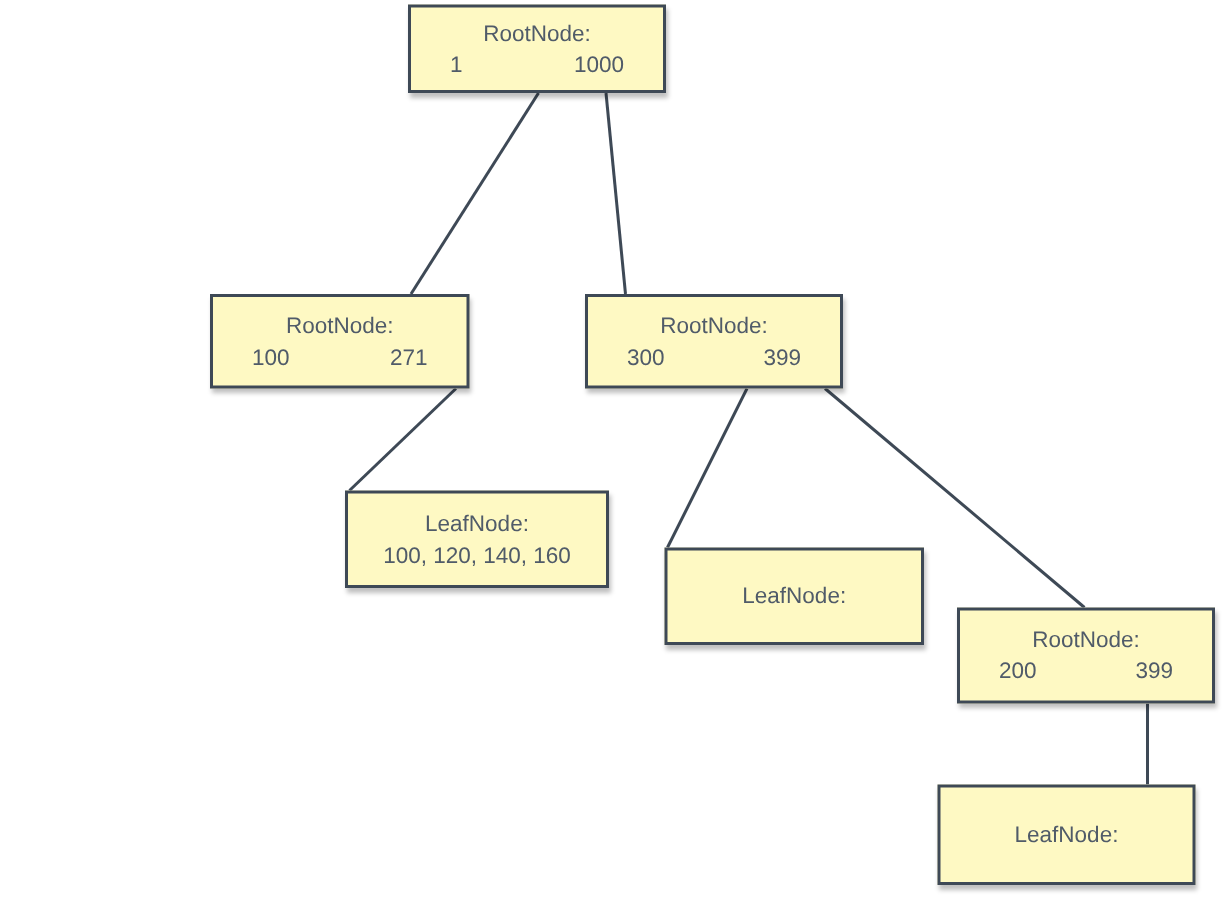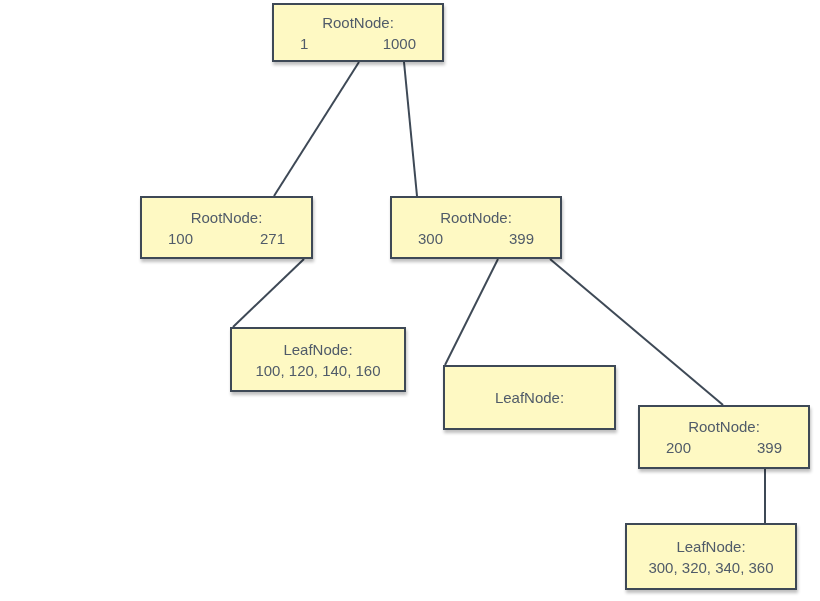--- a/index.html
+++ b/index.html
@@ -102,16 +102,15 @@
       </div>
       <div class="node" style="left: 638px; top: 405px; width: 172px; height: 64px;">
         <div class="node-title">RootNode:</div>
         <div class="node-range">
           <span>200</span>
           <span>399</span>
         </div>
       </div>
       <div class="node" style="left: 625px; top: 523px; width: 172px; height: 67px;">
         <div class="node-title">LeafNode:</div>
-        <div class="node-values">300, 320, 340, 360</div>
       </div>
     </div>
 </div>
 
 </body></html>

